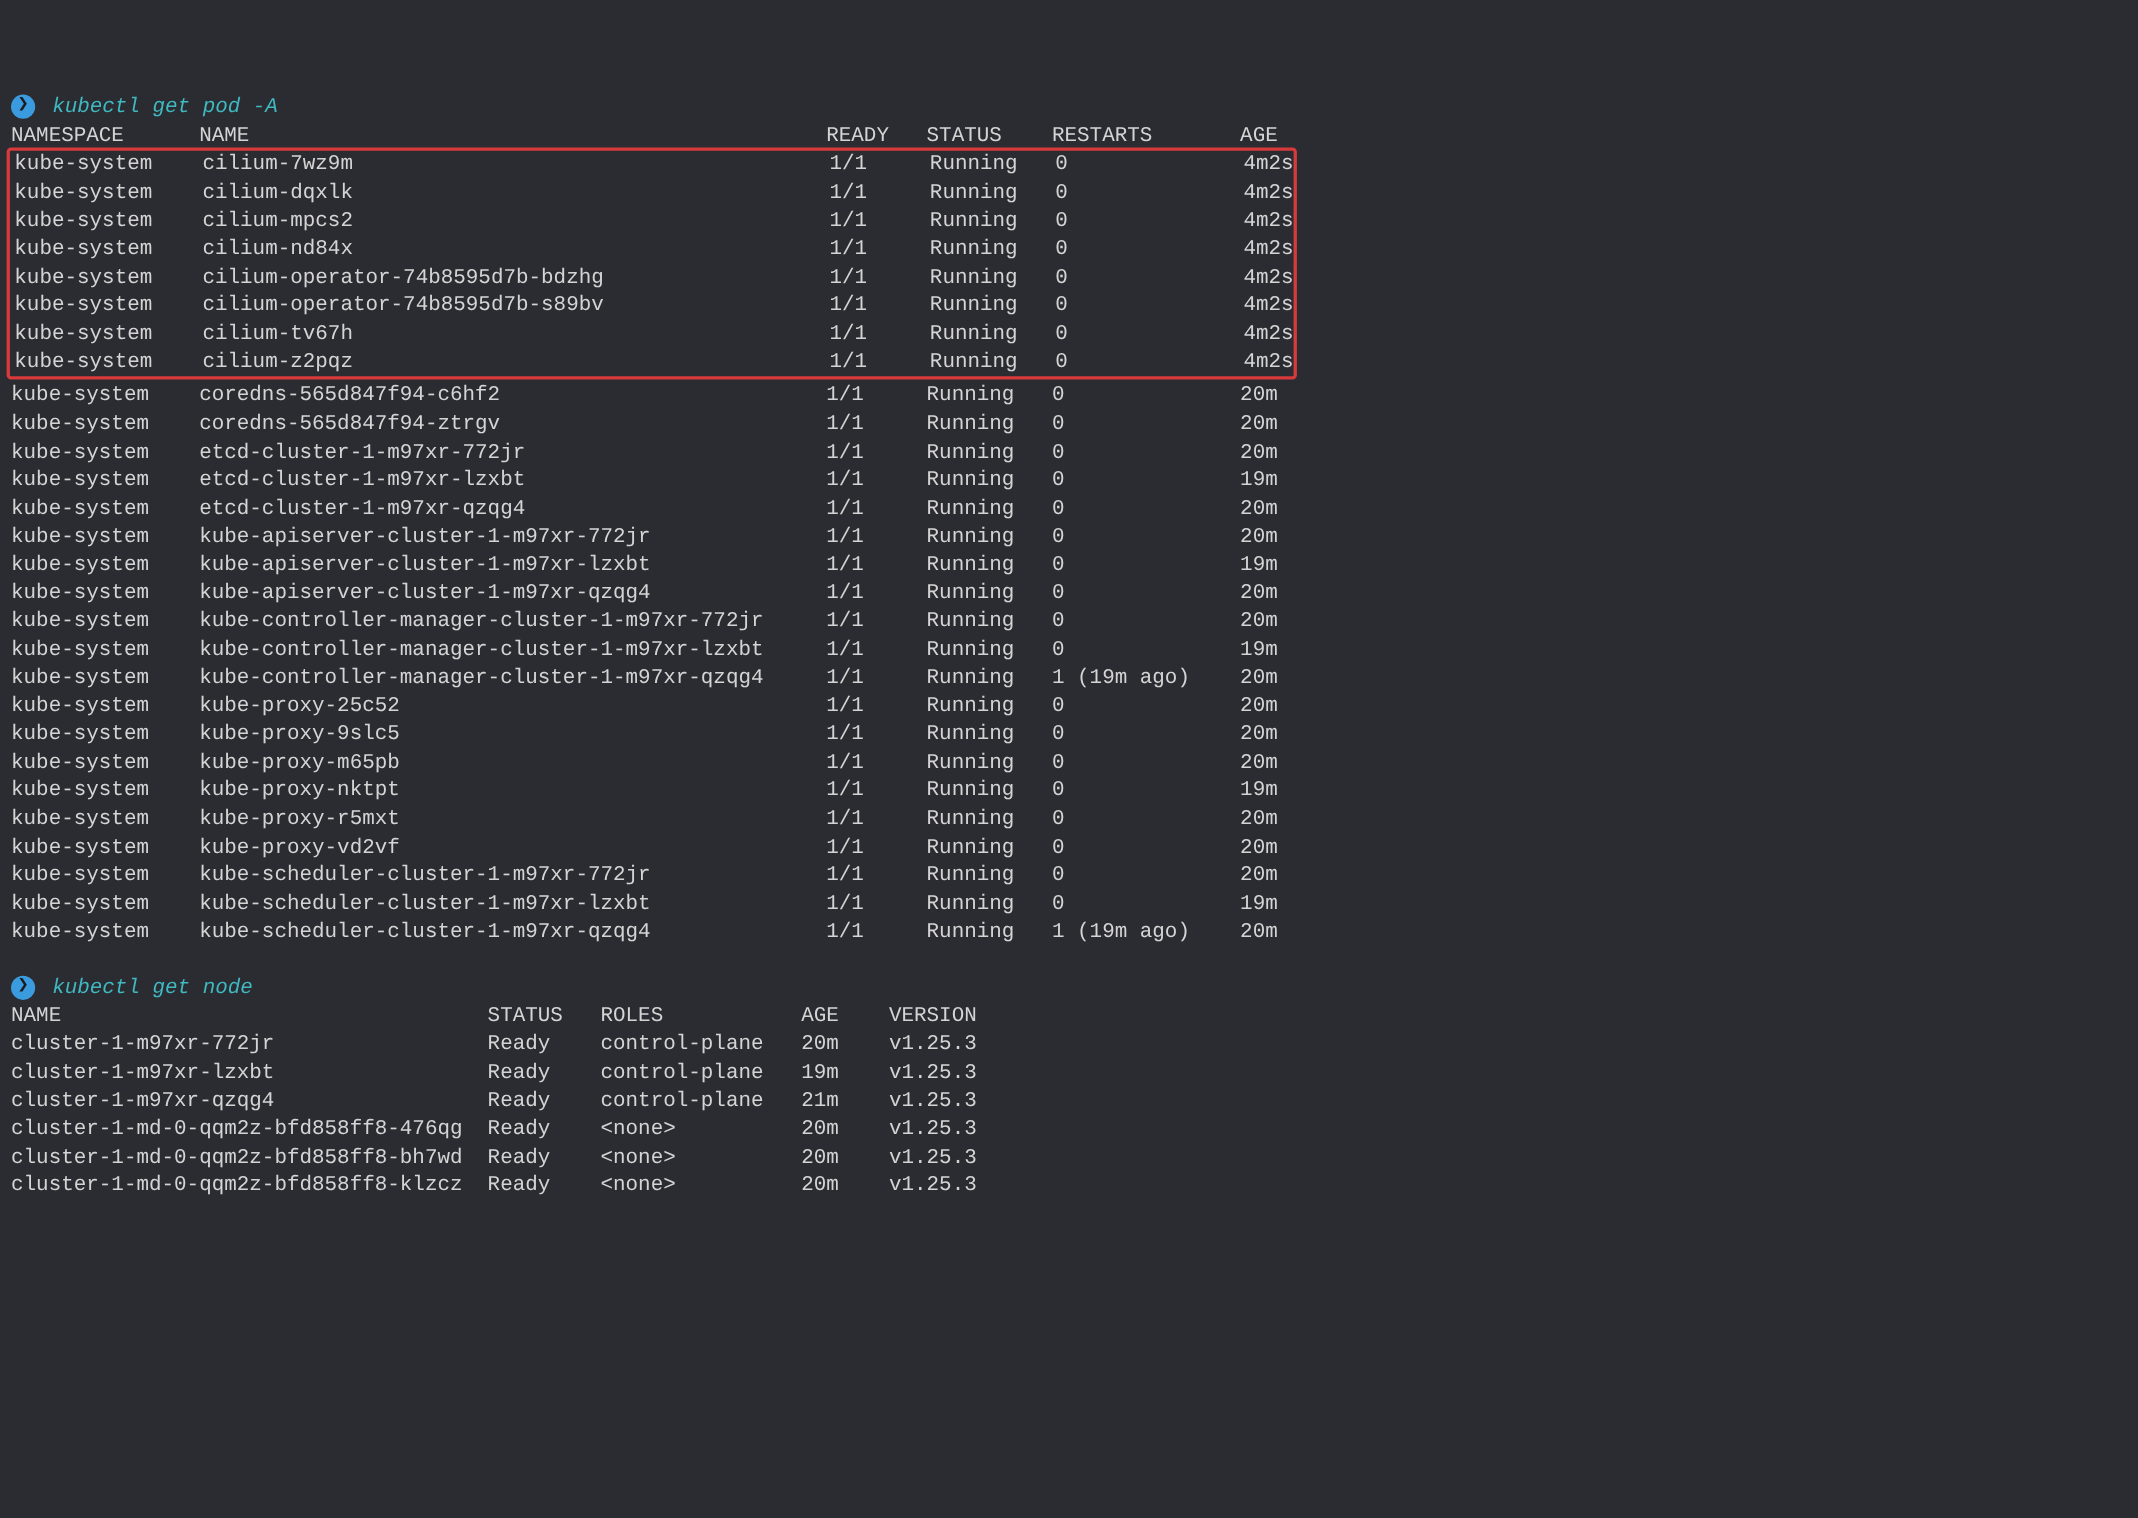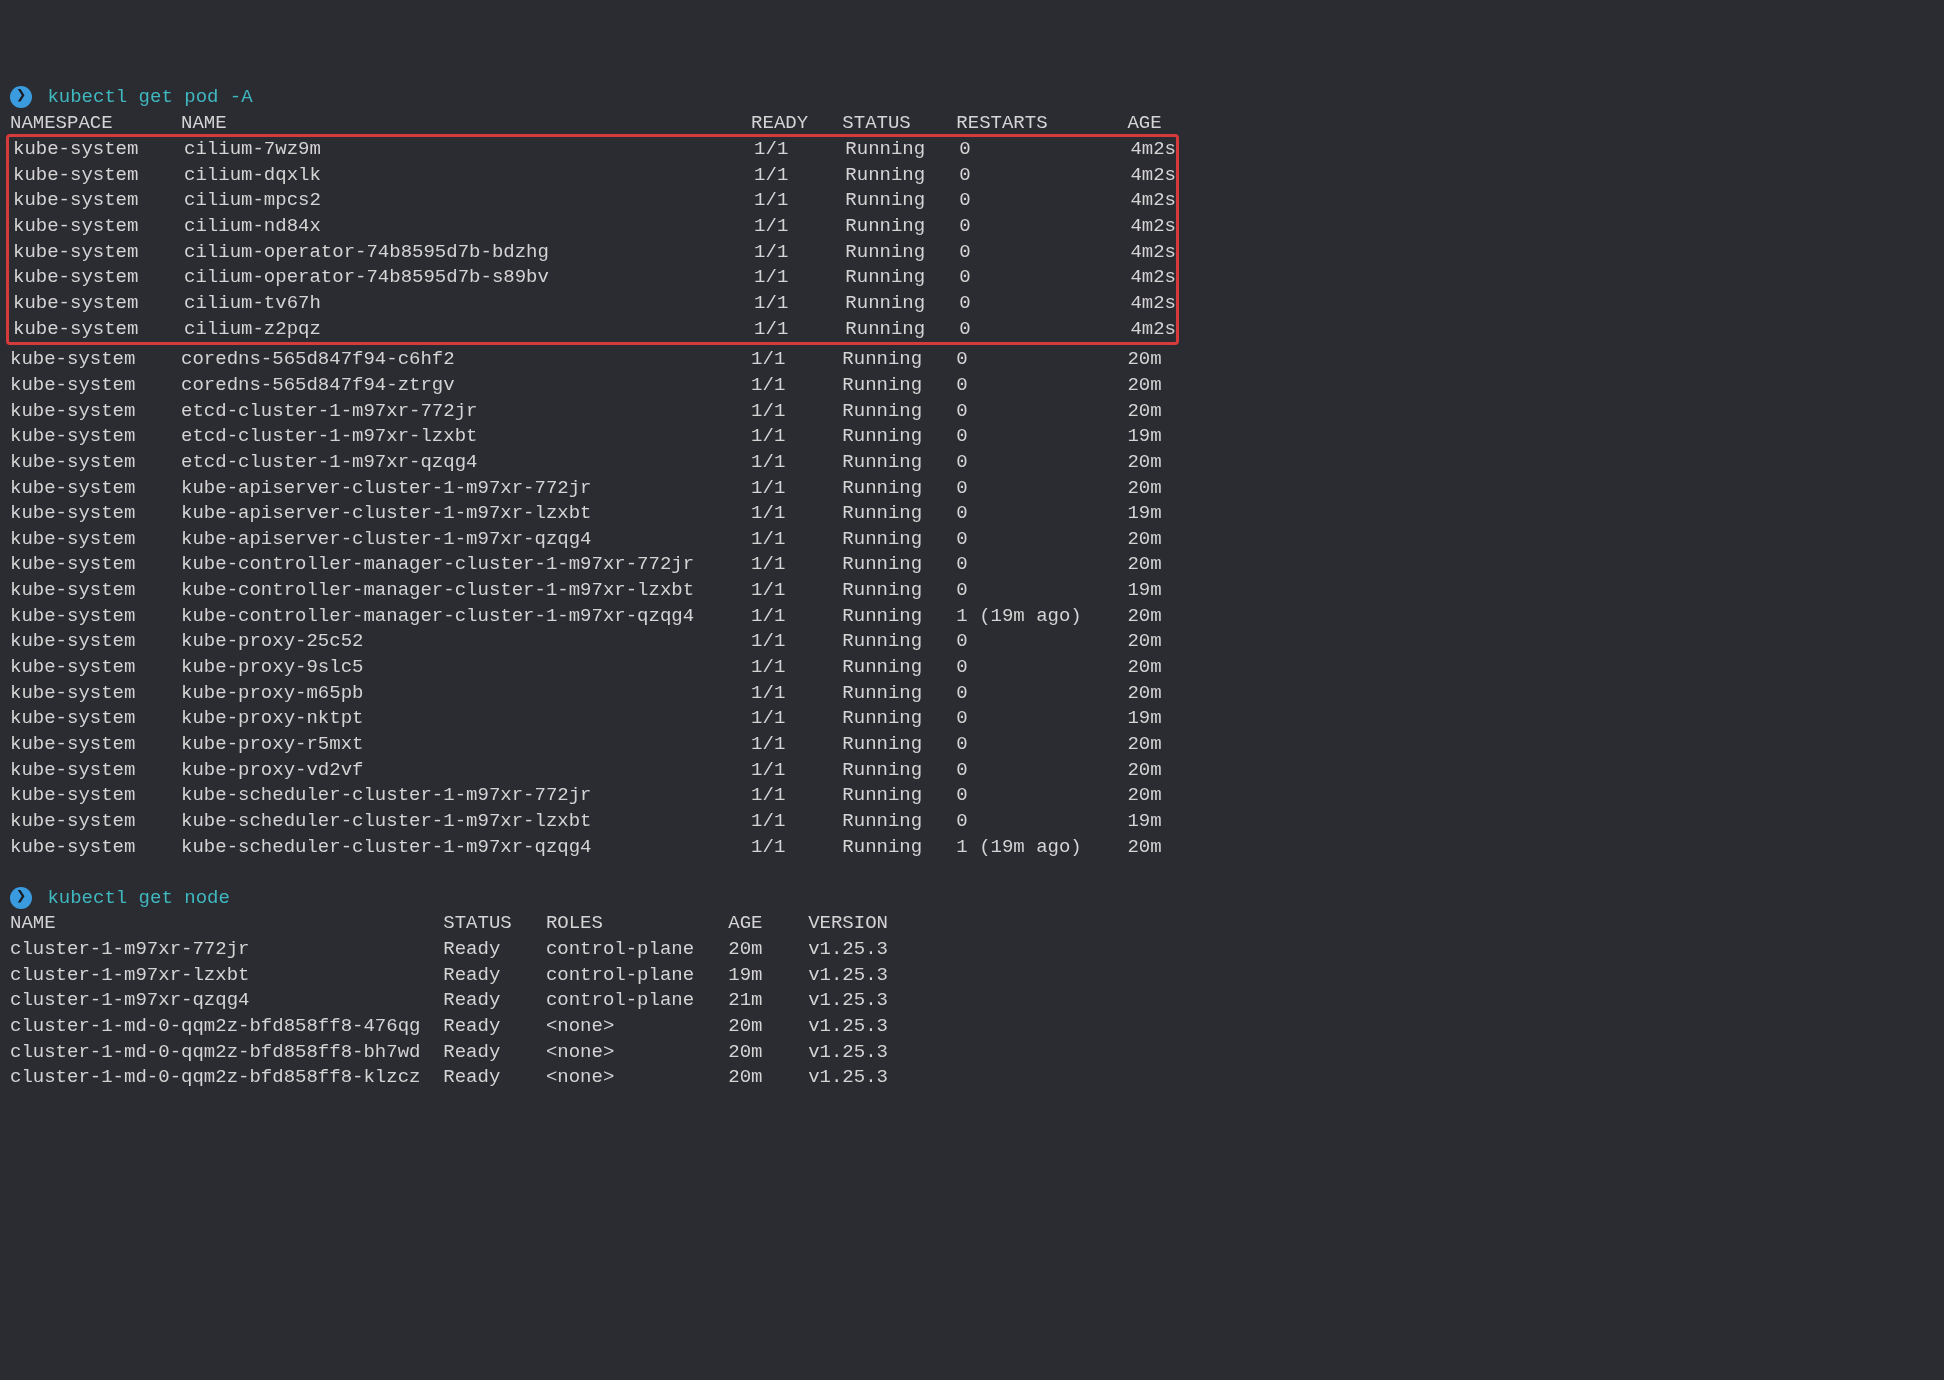--- a/index.html
+++ b/index.html
@@ -21,21 +21,21 @@
       width: 22px;
       height: 22px;
       border-radius: 50%;
       background: #3a9cde;
       color: #1b1b22;
       font-weight: bold;
       margin-right: 4px;
       vertical-align: middle;
       font-size: 17px;
     }
-    .cmd { color: #3fb8bf; }
+    .cmd { color: #3fb8bf; font-style: italic; }
     .header-row { color: #d4d4d4; font-family: Liberation Mono, monospace; }
     .highlight-box {
       border: 3px solid #d73a3a;
       border-radius: 4px;
       margin: -2px 0 2px -4px;
       padding: 0 0 0 4px;
       display: inline-block;
     }
     .row { color: #d4d4d4; }
     .spacer { height: 1.35em; }

